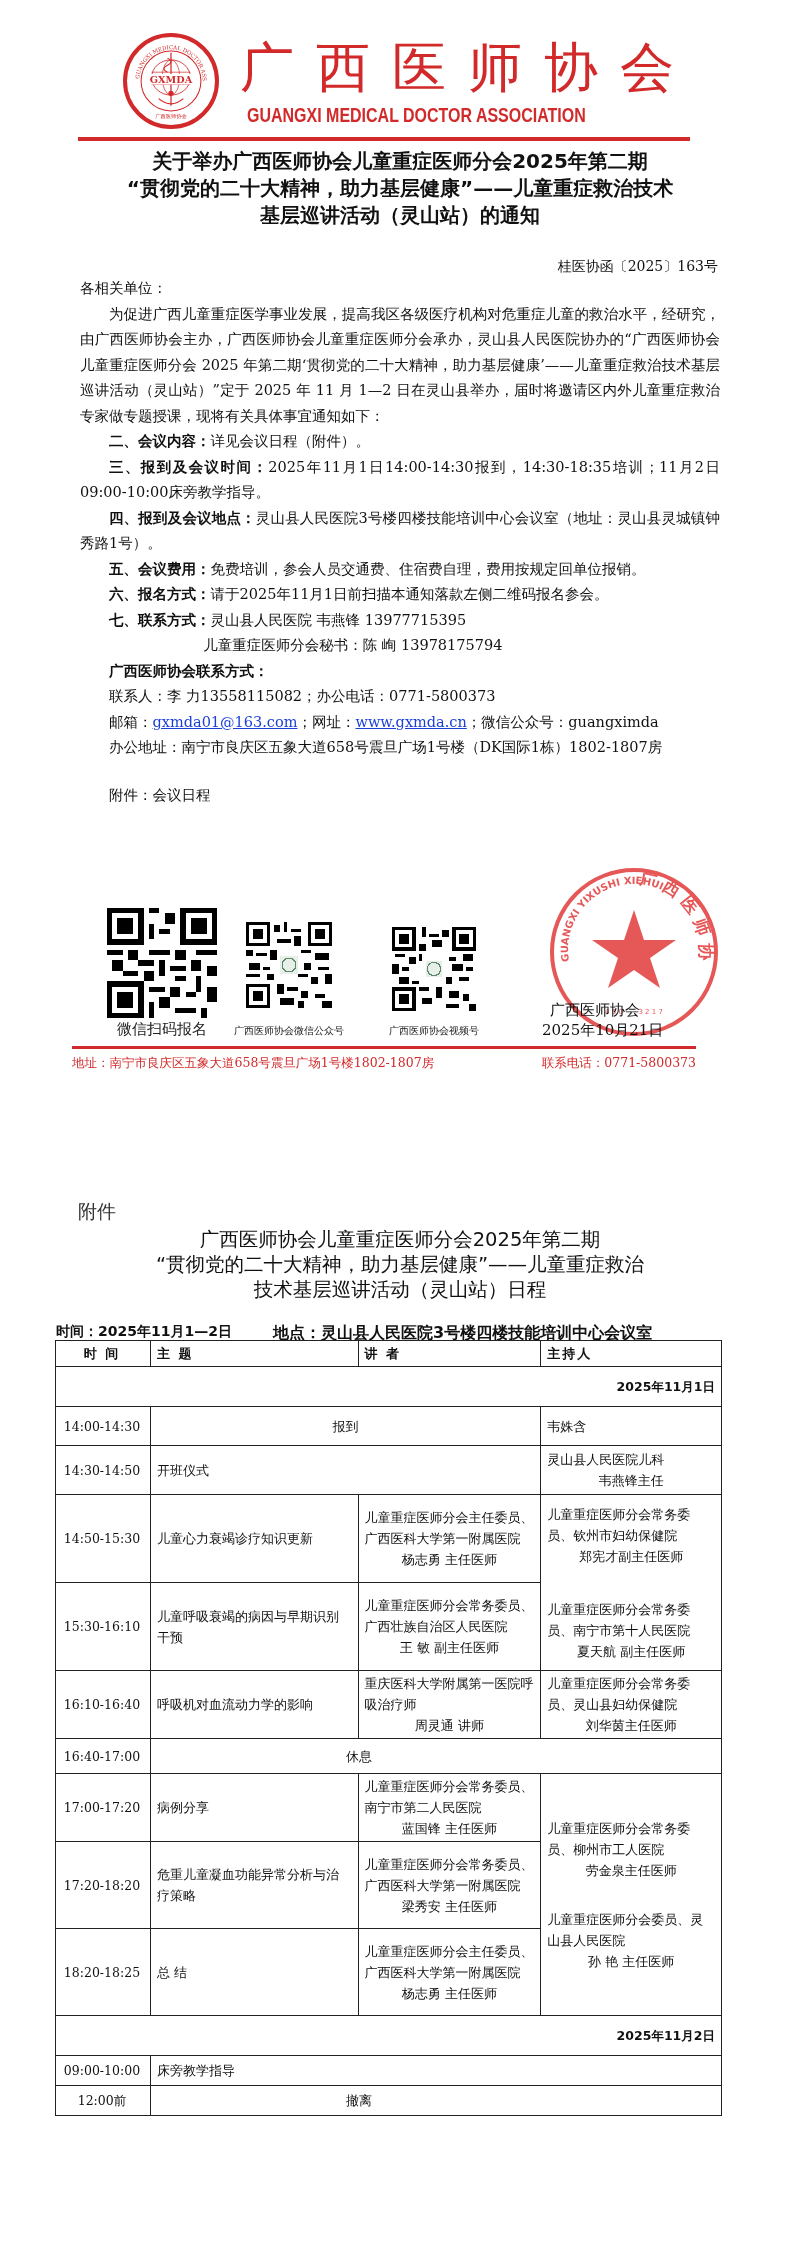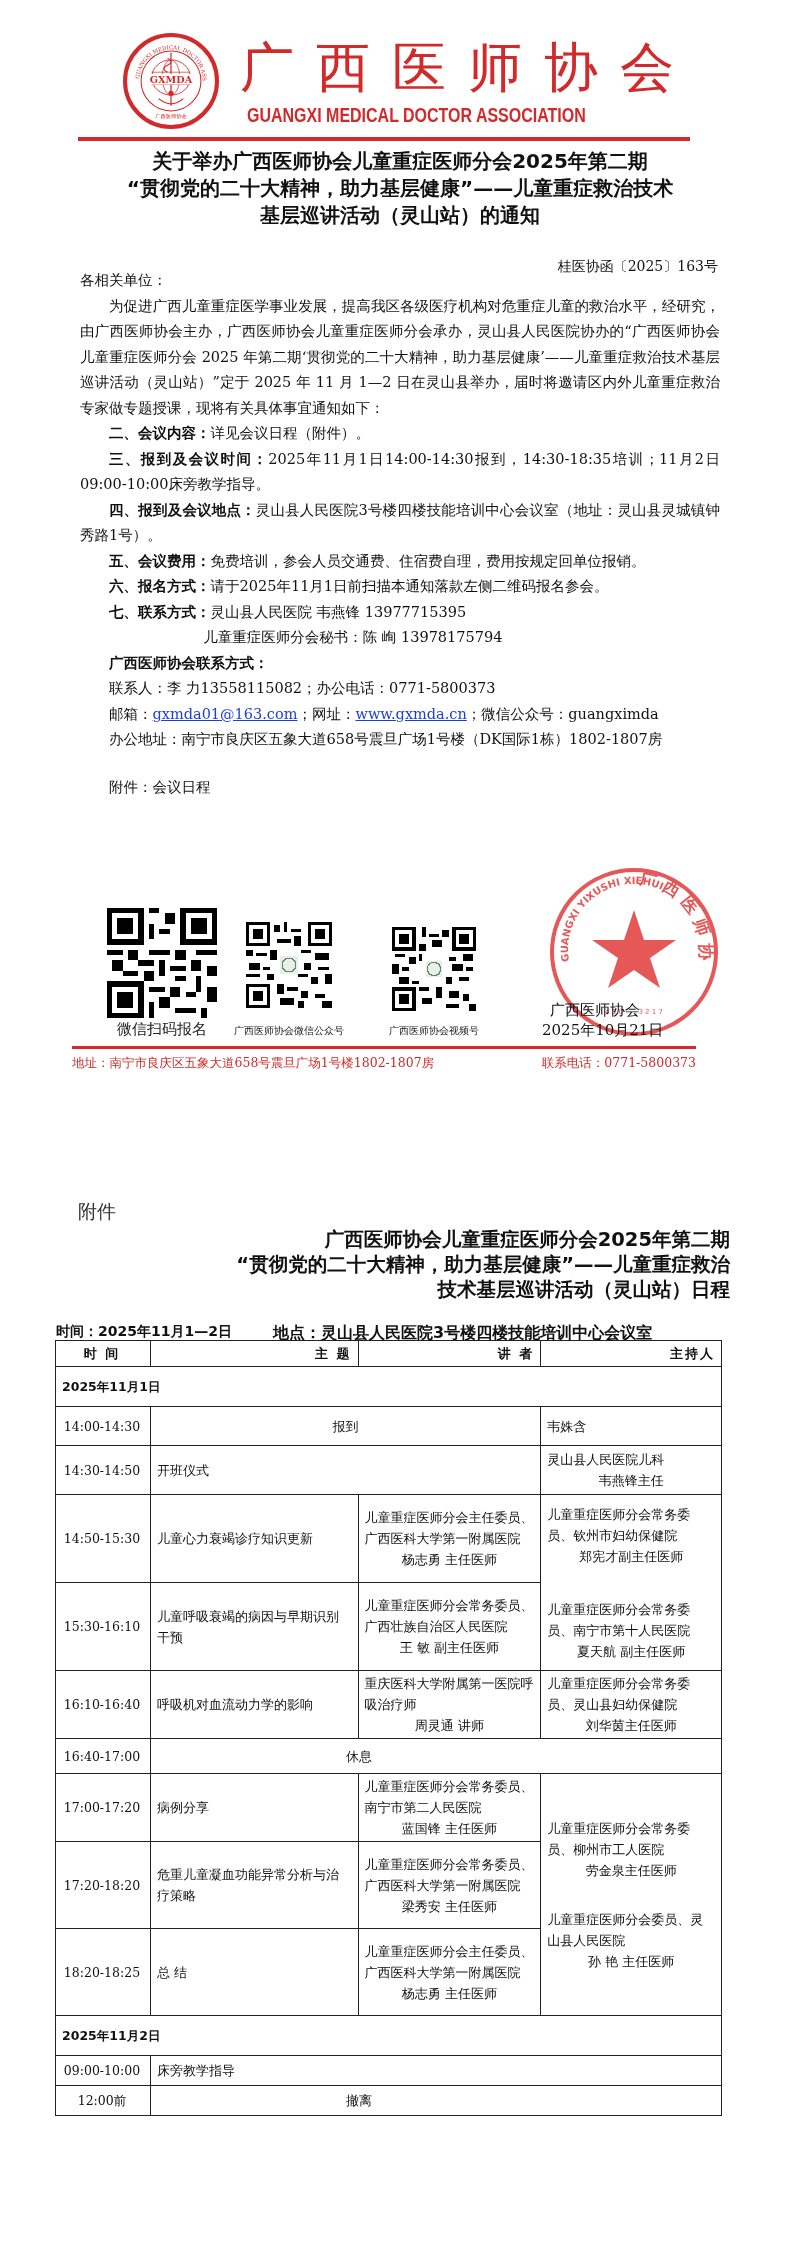--- a/index.html
+++ b/index.html
@@ -33,33 +33,33 @@
   .seal { position: absolute; left: 548px; top: 866px; width: 172px; height: 172px; opacity: 0.85; }
   .seal svg { width: 100%; height: 100%; }
   .sign { position: absolute; left: 548px; font-size: 15px; white-space: nowrap; }
 
   .footer-bar { position: absolute; left: 72px; top: 1046px; width: 624px; height: 3px; background: #d22a2a; }
   .footer-left { position: absolute; left: 72px; top: 1055px; font-size: 12.5px; color: #d22a2a; white-space: nowrap; font-family: "DejaVu Serif", serif; }
   .footer-right { position: absolute; right: 98px; top: 1055px; font-size: 12.5px; color: #d22a2a; white-space: nowrap; font-family: "DejaVu Serif", serif; }
 
   
   .attach-label { position: absolute; left: 78px; top: 1199px; font-size: 19px; color: #333; }
-  .sched-title { position: absolute; left: 70px; width: 660px; top: 1227px; text-align: right; font-size: 19.5px; line-height: 25px; font-family: "DejaVu Sans", sans-serif; font-weight: bold; }
+  .sched-title { position: absolute; left: 70px; width: 660px; top: 1227px; text-align: center; font-size: 19.5px; line-height: 25px; font-family: "DejaVu Sans", sans-serif; }
   .sched-title div { white-space: nowrap; }
   .meta-time { position: absolute; left: 56px; top: 1323px; font-size: 14px; font-weight: bold; font-family: "DejaVu Sans", sans-serif; white-space: nowrap; }
   .meta-place { position: absolute; left: 273px; top: 1323px; font-size: 16px; font-weight: bold; font-family: "DejaVu Sans", sans-serif; white-space: nowrap; }
 
   table.sched { position: absolute; left: 55px; top: 1340px; width: 667px; border-collapse: collapse; font-size: 13px; }
   table.sched td, table.sched th { border: 1.2px solid #222; vertical-align: middle; padding: 2px 6px; line-height: 21px; }
-  table.sched th { height: 23px; font-weight: bold; font-family: "DejaVu Sans", sans-serif; font-size: 13px; text-align: right; letter-spacing: 2px; }
+  table.sched th { height: 23px; font-weight: bold; font-family: "DejaVu Sans", sans-serif; font-size: 13px; text-align: left; letter-spacing: 2px; }
   .c-time { width: 95px; text-align: center; white-space: nowrap; padding-left: 4px !important; font-size: 12.5px; }
   .c-topic { width: 208px; }
   .c-speaker { width: 183px; }
   .c-host { width: 181px; margin-top: 28px; }
-  .day-row td { text-align: left; font-weight: bold; height: 40px; font-family: "DejaVu Sans", sans-serif; font-size: 12.5px; }
+  .day-row td { text-align: right; font-weight: bold; height: 40px; font-family: "DejaVu Sans", sans-serif; font-size: 12.5px; }
   .center { text-align: center; }
   .name-line { text-align: center; }
   .host-block { margin: 4px 0; }
   .gap { height: 22px; }
 </style>
 </head>
 <body>
 
 <div class="logo">
   <svg viewBox="0 0 100 100">
@@ -83,21 +83,21 @@
 <div class="brand-en">GUANGXI MEDICAL DOCTOR ASSOCIATION</div>
 <div class="rule-red" style="top:137px;"></div>
 
 <div class="doc-title">
   <div>关于举办广西医师协会儿童重症医师分会2025年第二期</div>
   <div>“贯彻党的二十大精神，助力基层健康”——儿童重症救治技术</div>
   <div>基层巡讲活动（灵山站）的通知</div>
 </div>
 <div class="doc-no">桂医协函〔2025〕163号</div>
 
-<div class="body-text" style="top:268px;">
+<div class="body-text" style="top:276px;">
   <div>各相关单位：</div>
   <div class="p">为促进广西儿童重症医学事业发展，提高我区各级医疗机构对危重症儿童的救治水平，经研究，由广西医师协会主办，广西医师协会儿童重症医师分会承办，灵山县人民医院协办的“广西医师协会儿童重症医师分会 2025 年第二期‘贯彻党的二十大精神，助力基层健康’——儿童重症救治技术基层巡讲活动（灵山站）”定于 2025 年 11 月 1—2 日在灵山县举办，届时将邀请区内外儿童重症救治专家做专题授课，现将有关具体事宜通知如下：</div>
   <div class="p"><b>二、会议内容：</b><span>详见会议日程（附件）。</span></div>
   <div class="p"><b>三、报到及会议时间：</b><span>2025年11月1日14:00-14:30报到，14:30-18:35培训；11月2日09:00-10:00床旁教学指导。</span></div>
   <div class="p"><b>四、报到及会议地点：</b><span>灵山县人民医院3号楼四楼技能培训中心会议室（地址：灵山县灵城镇钟秀路1号）。</span></div>
   <div class="p"><b>五、会议费用：</b><span>免费培训，参会人员交通费、住宿费自理，费用按规定回单位报销。</span></div>
   <div class="p"><b>六、报名方式：</b><span>请于2025年11月1日前扫描本通知落款左侧二维码报名参会。</span></div>
   <div class="p"><b>七、联系方式：</b><span>灵山县人民医院 韦燕锋 13977715395</span></div>
   <div style="padding-left:8.5em;">儿童重症医师分会秘书：陈 峋 13978175794</div>
   <div class="indent-line" style="font-weight:bold;font-family:'DejaVu Sans',sans-serif;">广西医师协会联系方式：</div>

